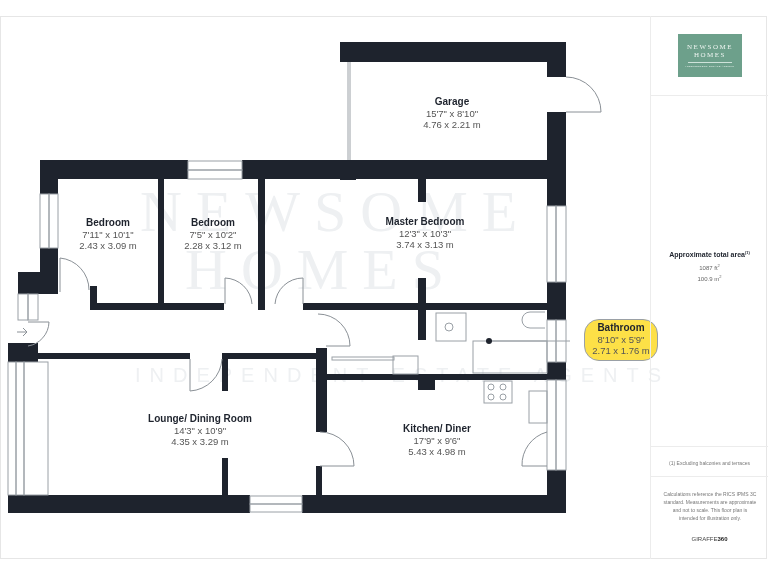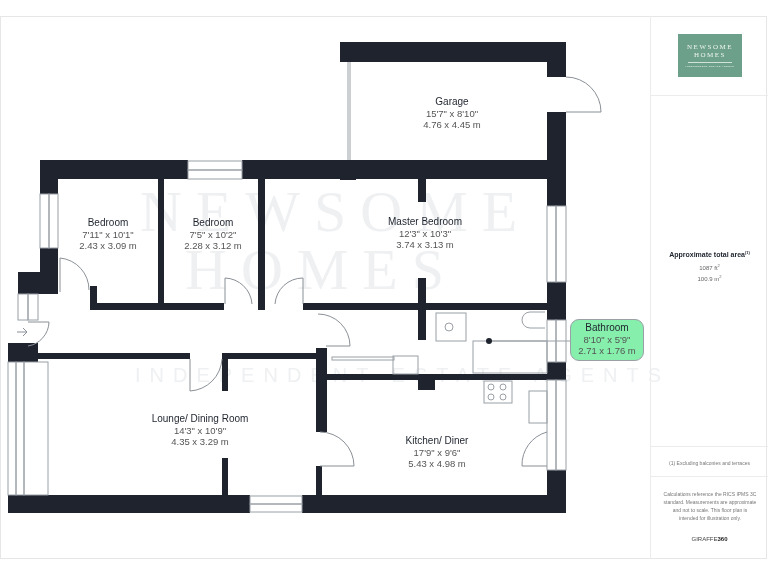--- a/index.html
+++ b/index.html
@@ -16,23 +16,23 @@
   .area-block{position:absolute;top:234px;left:0;width:117px;text-align:center;}
   .area-title{font-size:7px;font-weight:bold;color:#1e232d;}
   .area-title sup{font-size:4px;}
   .area-val{font-size:6px;color:#666;margin-top:5px;}
   .area-val sup{font-size:4px;}
   .footnote{position:absolute;top:444px;left:0;width:117px;text-align:center;font-size:5px;color:#777;}
   .disclaimer{position:absolute;top:474px;left:12px;width:94px;text-align:center;font-size:5px;line-height:8px;color:#777;}
   .brand{position:absolute;top:520px;left:0;width:117px;text-align:center;font-size:6px;color:#444;}
   .brand b{color:#222;}
   .room-label{position:absolute;text-align:center;transform:translateX(-50%);white-space:nowrap;}
-  .room-name{font-size:10px;font-weight:normal;color:#1e232d;line-height:12px;}
+  .room-name{font-size:10px;font-weight:bold;color:#1e232d;line-height:12px;}
   .room-dim{font-size:9.5px;color:#555;line-height:11px;}
-  .bath-box{position:absolute;left:570px;top:319px;width:74px;height:42px;border:1px solid #9aa0a6;border-radius:9px;background:#86efac;box-sizing:border-box;text-align:center;padding-top:2px;}
+  .bath-box{position:absolute;left:584px;top:319px;width:74px;height:42px;border:1px solid #9aa0a6;border-radius:15px;background:#fde047;box-sizing:border-box;text-align:center;padding-top:2px;}
   .watermark{position:absolute;color:#eef0f2;font-family:"Liberation Serif",serif;pointer-events:none;white-space:nowrap;}
 </style>
 </head>
 <body>
 
 <div class="frame"></div>
 
 <div class="watermark" style="left:140px;top:178px;font-size:58px;letter-spacing:14px;">NEWSOME</div>
 <div class="watermark" style="left:185px;top:236px;font-size:58px;letter-spacing:14px;">HOMES</div>
 <div class="watermark" style="left:135px;top:364px;font-size:20px;letter-spacing:9px;font-family:'Liberation Sans',sans-serif;">INDEPENDENT ESTATE AGENTS</div>
@@ -133,21 +133,21 @@
   <circle cx="489" cy="341" r="3" fill="#1e232d"></circle>
   <g stroke="#8a9096" stroke-width="1" fill="none">
     <line x1="17" y1="332" x2="27" y2="332"></line>
     <polyline points="23,328 27,332 23,336"></polyline>
   </g>
 </svg>
 
 <div class="room-label" style="left:452px;top:96px;">
   <div class="room-name">Garage</div>
   <div class="room-dim">15'7" x 8'10"</div>
-  <div class="room-dim">4.76 x 4.45 m</div>
+  <div class="room-dim">4.76 x 2.21 m</div>
 </div>
 <div class="room-label" style="left:108px;top:217px;">
   <div class="room-name">Bedroom</div>
   <div class="room-dim">7'11" x 10'1"</div>
   <div class="room-dim">2.43 x 3.09 m</div>
 </div>
 <div class="room-label" style="left:213px;top:217px;">
   <div class="room-name">Bedroom</div>
   <div class="room-dim">7'5" x 10'2"</div>
   <div class="room-dim">2.28 x 3.12 m</div>
@@ -160,21 +160,21 @@
 <div class="bath-box">
   <div class="room-name">Bathroom</div>
   <div class="room-dim">8'10" x 5'9"</div>
   <div class="room-dim">2.71 x 1.76 m</div>
 </div>
 <div class="room-label" style="left:200px;top:413px;">
   <div class="room-name">Lounge/ Dining Room</div>
   <div class="room-dim">14'3" x 10'9"</div>
   <div class="room-dim">4.35 x 3.29 m</div>
 </div>
-<div class="room-label" style="left:437px;top:423px;margin-top:12px;">
+<div class="room-label" style="left:437px;top:423px;">
   <div class="room-name">Kitchen/ Diner</div>
   <div class="room-dim">17'9" x 9'6"</div>
   <div class="room-dim">5.43 x 4.98 m</div>
 </div>
 
 <div class="sidebar">
   <div class="logo-box">
     <div class="logo-line1">NEWSOME</div>
     <div class="logo-line2">HOMES</div>
     <div class="logo-rule"></div>

